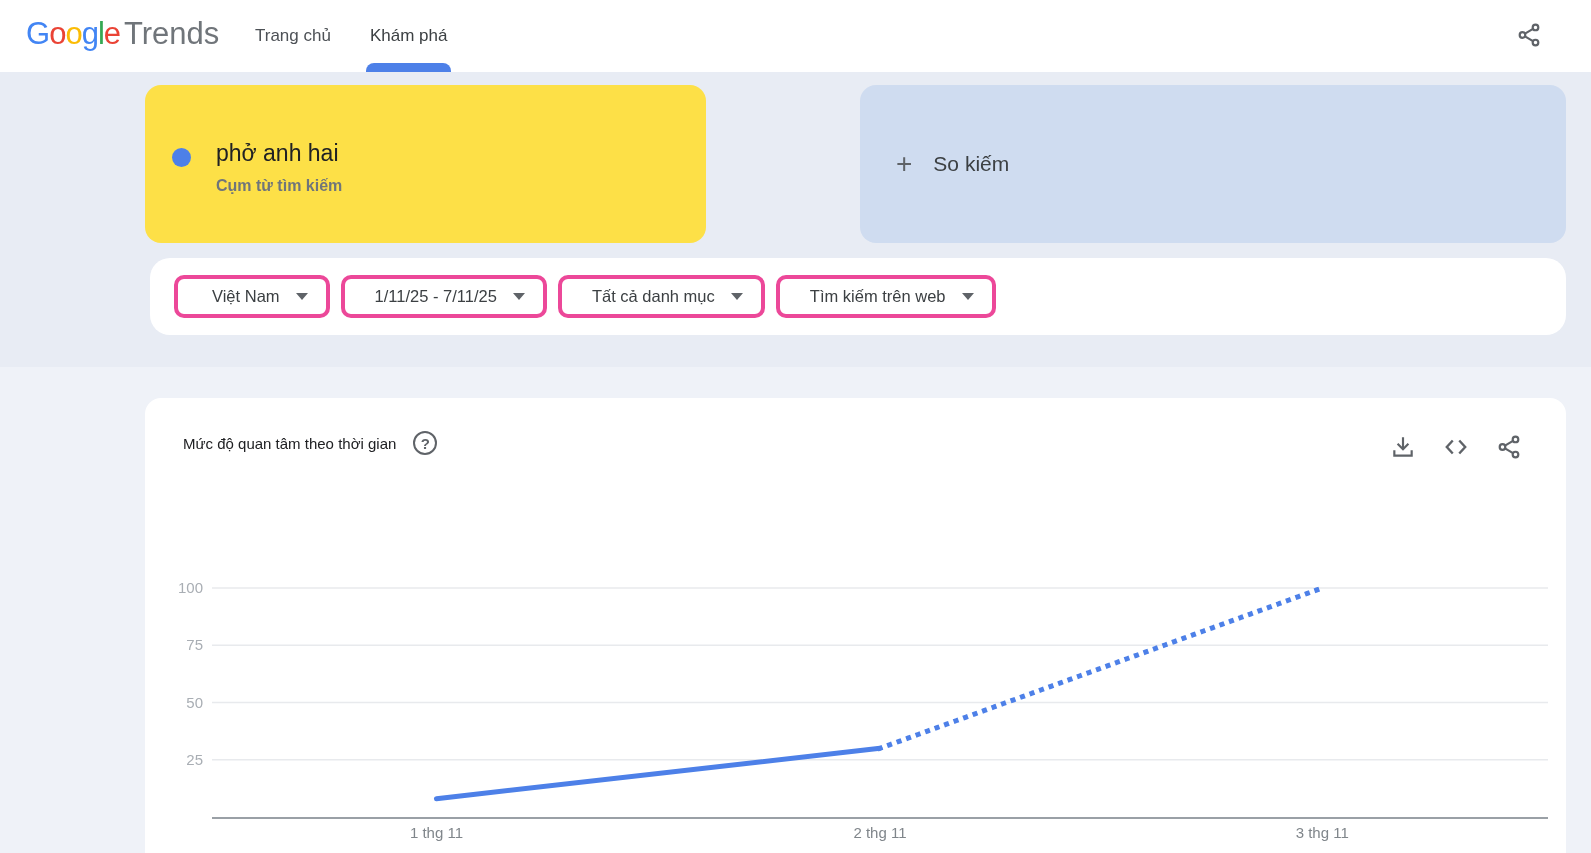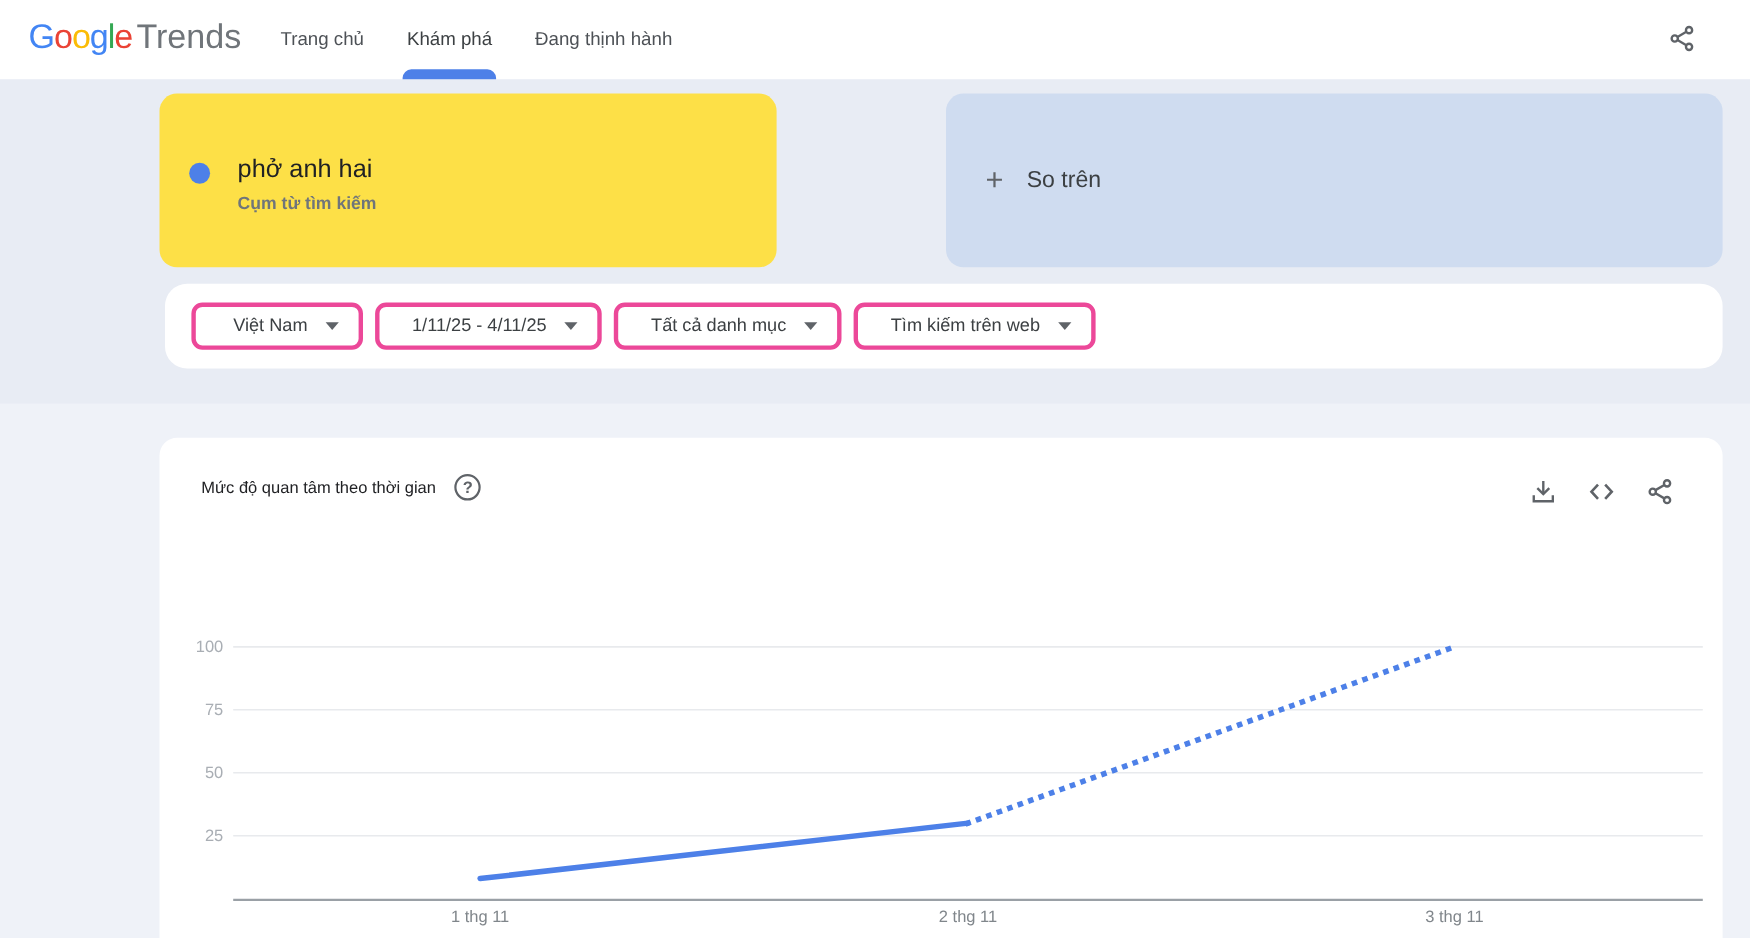--- a/index.html
+++ b/index.html
@@ -56,53 +56,50 @@
     <span class="g-word" id="logo-google"><span style="color: rgb(66, 133, 244);">G</span><span style="color: rgb(234, 67, 53);">o</span><span style="color: rgb(251, 188, 5);">o</span><span style="color: rgb(66, 133, 244);">g</span><span style="color: rgb(52, 168, 83);">l</span><span style="color: rgb(234, 67, 53);">e</span></span><span class="trends">Trends</span>
   </div>
   <div class="nav">
     <div class="nav-item">
       <span>Trang chủ</span>
     </div>
     <div class="nav-item active">
       <span>Khám phá</span>
       <div class="tab-underline"></div>
     </div>
-    <div class="nav-item">
-      <span>Đang thịnh hành</span>
-    </div>
   </div>
   <button class="icon-btn header-share" aria-label="share">
     <svg width="26" height="26" viewBox="0 0 24 24" fill="none" stroke="#5f6368" stroke-width="2">
       <circle cx="18" cy="5" r="2.6"></circle>
         <circle cx="6" cy="12" r="2.6"></circle>
         <circle cx="18" cy="19" r="2.6"></circle>
       <line x1="8.3" y1="10.7" x2="15.7" y2="6.4"></line>
         <line x1="8.3" y1="13.3" x2="15.7" y2="17.6"></line>
     </svg>
   </button>
 </div>
 
 <div class="section-a">
   <div class="search-card">
     <div class="term-dot" style="background: rgb(77, 128, 232);"></div>
     <div class="term-title">phở anh hai</div>
     <div class="term-sub">Cụm từ tìm kiếm</div>
   </div>
   <div class="compare-card">
     <span class="compare-plus">+</span>
-    <span class="compare-label">So trên</span>
+    <span class="compare-label">So kiếm</span>
   </div>
   <div class="filter-card">
     <div class="pills">
       <div class="pill pill-1">
         <span class="pill-label">Việt Nam</span>
         <span class="caret"></span>
       </div>
       <div class="pill">
-        <span class="pill-label">1/11/25 - 4/11/25</span>
+        <span class="pill-label">1/11/25 - 7/11/25</span>
         <span class="caret"></span>
       </div>
       <div class="pill">
         <span class="pill-label">Tất cả danh mục</span>
         <span class="caret"></span>
       </div>
       <div class="pill">
         <span class="pill-label">Tìm kiếm trên web</span>
         <span class="caret"></span>
       </div>

